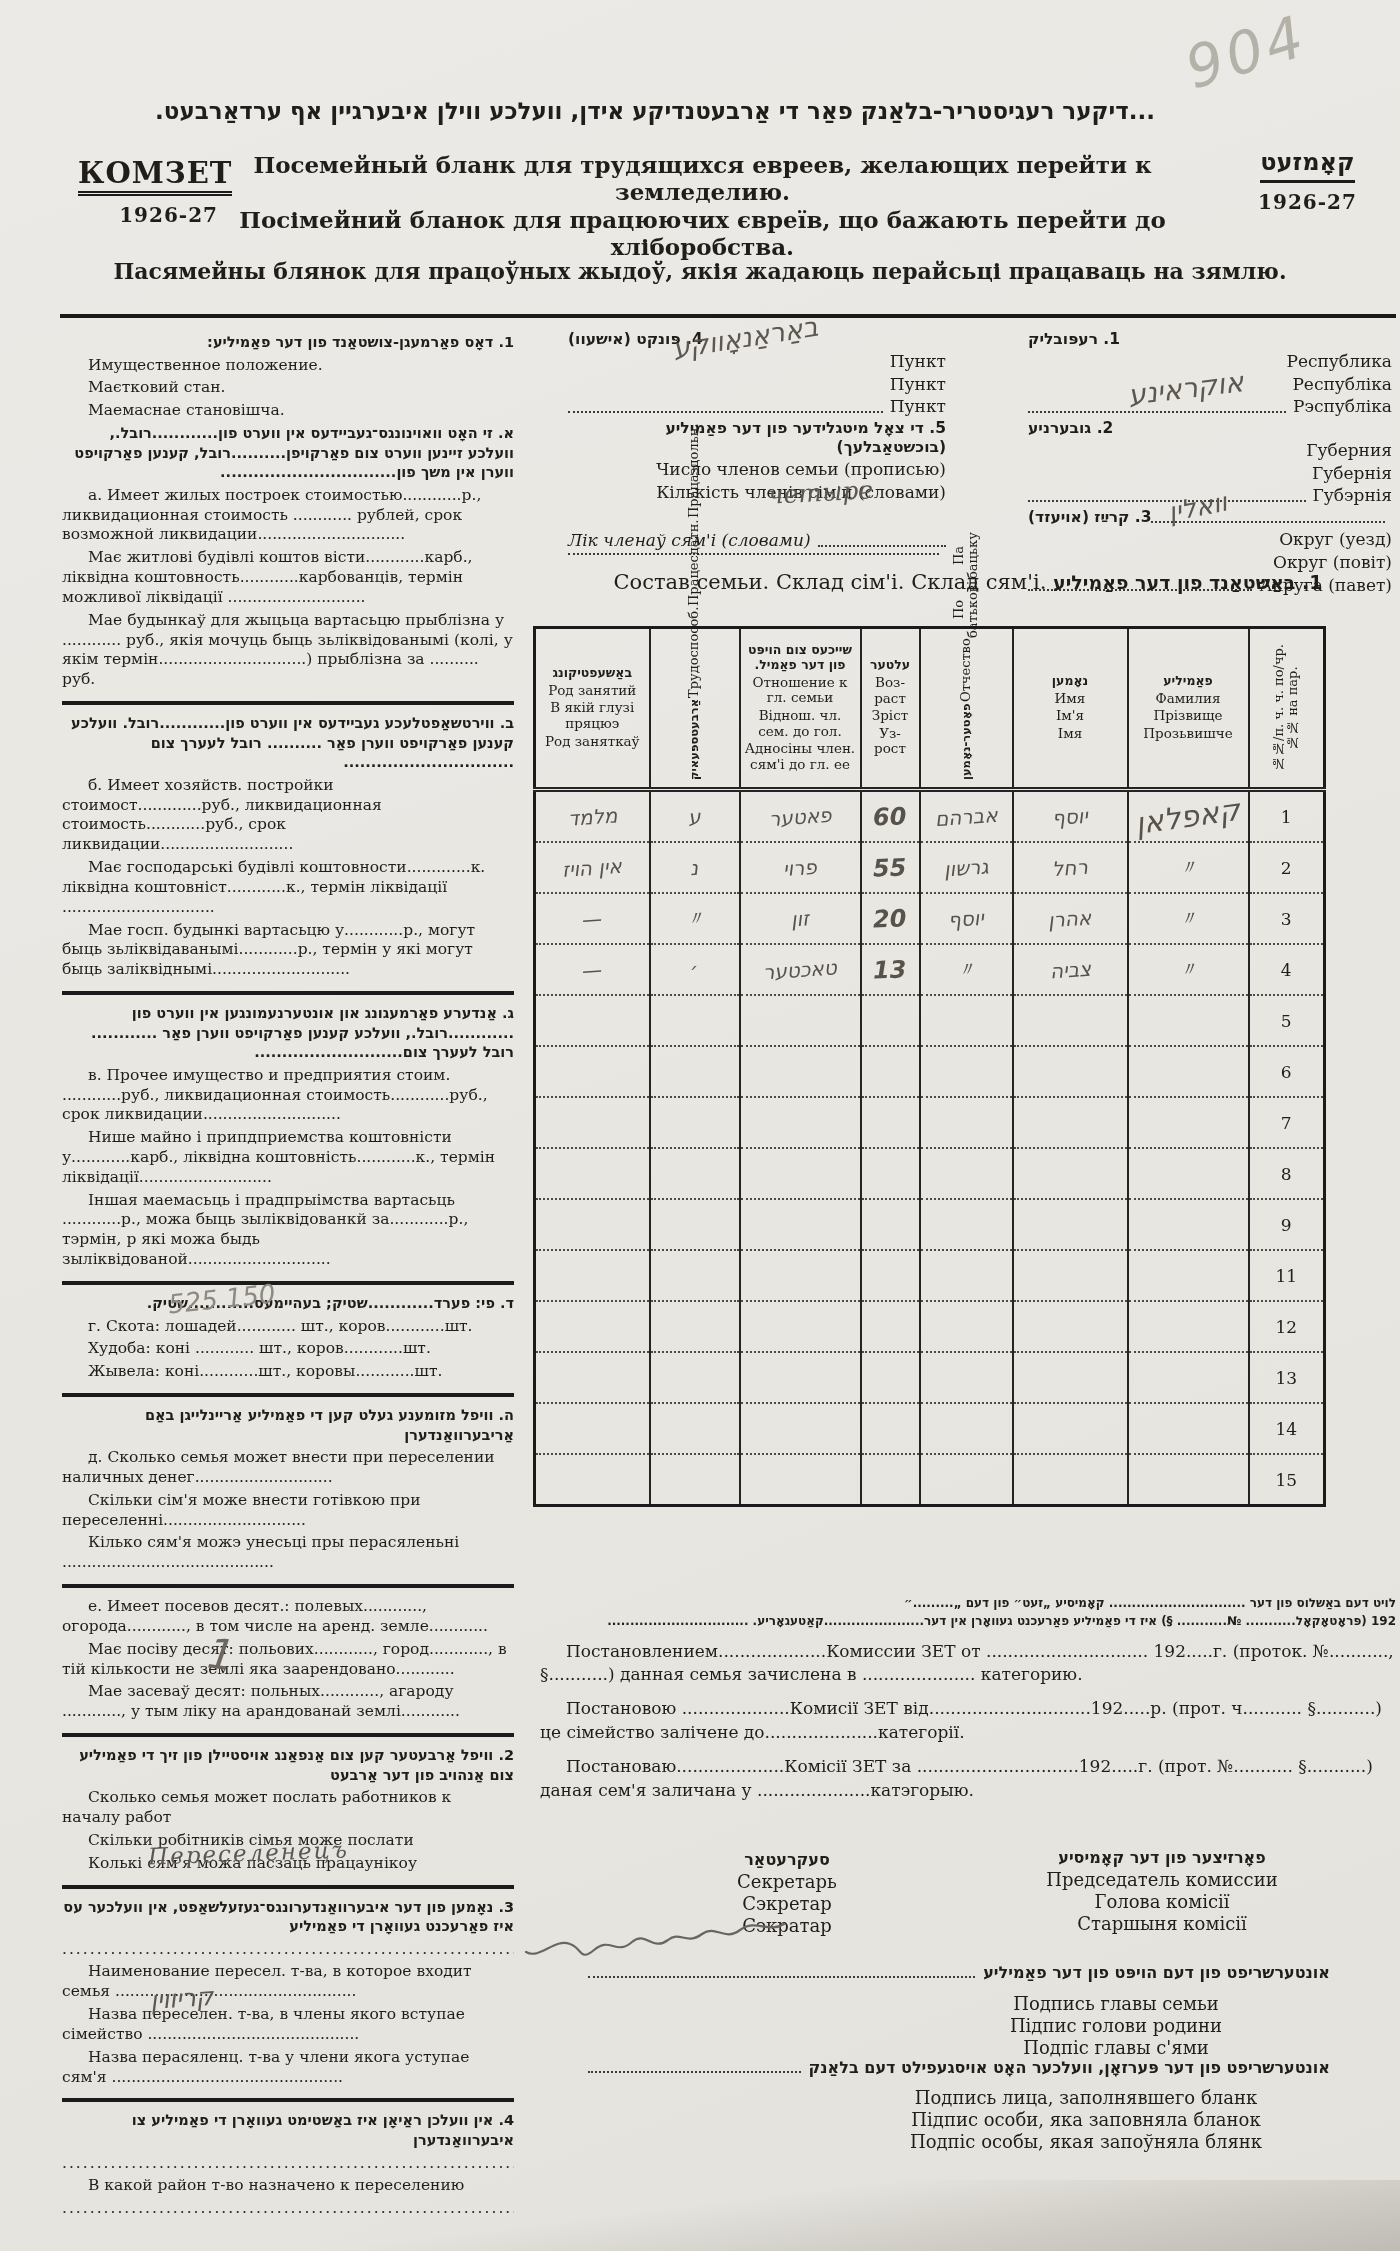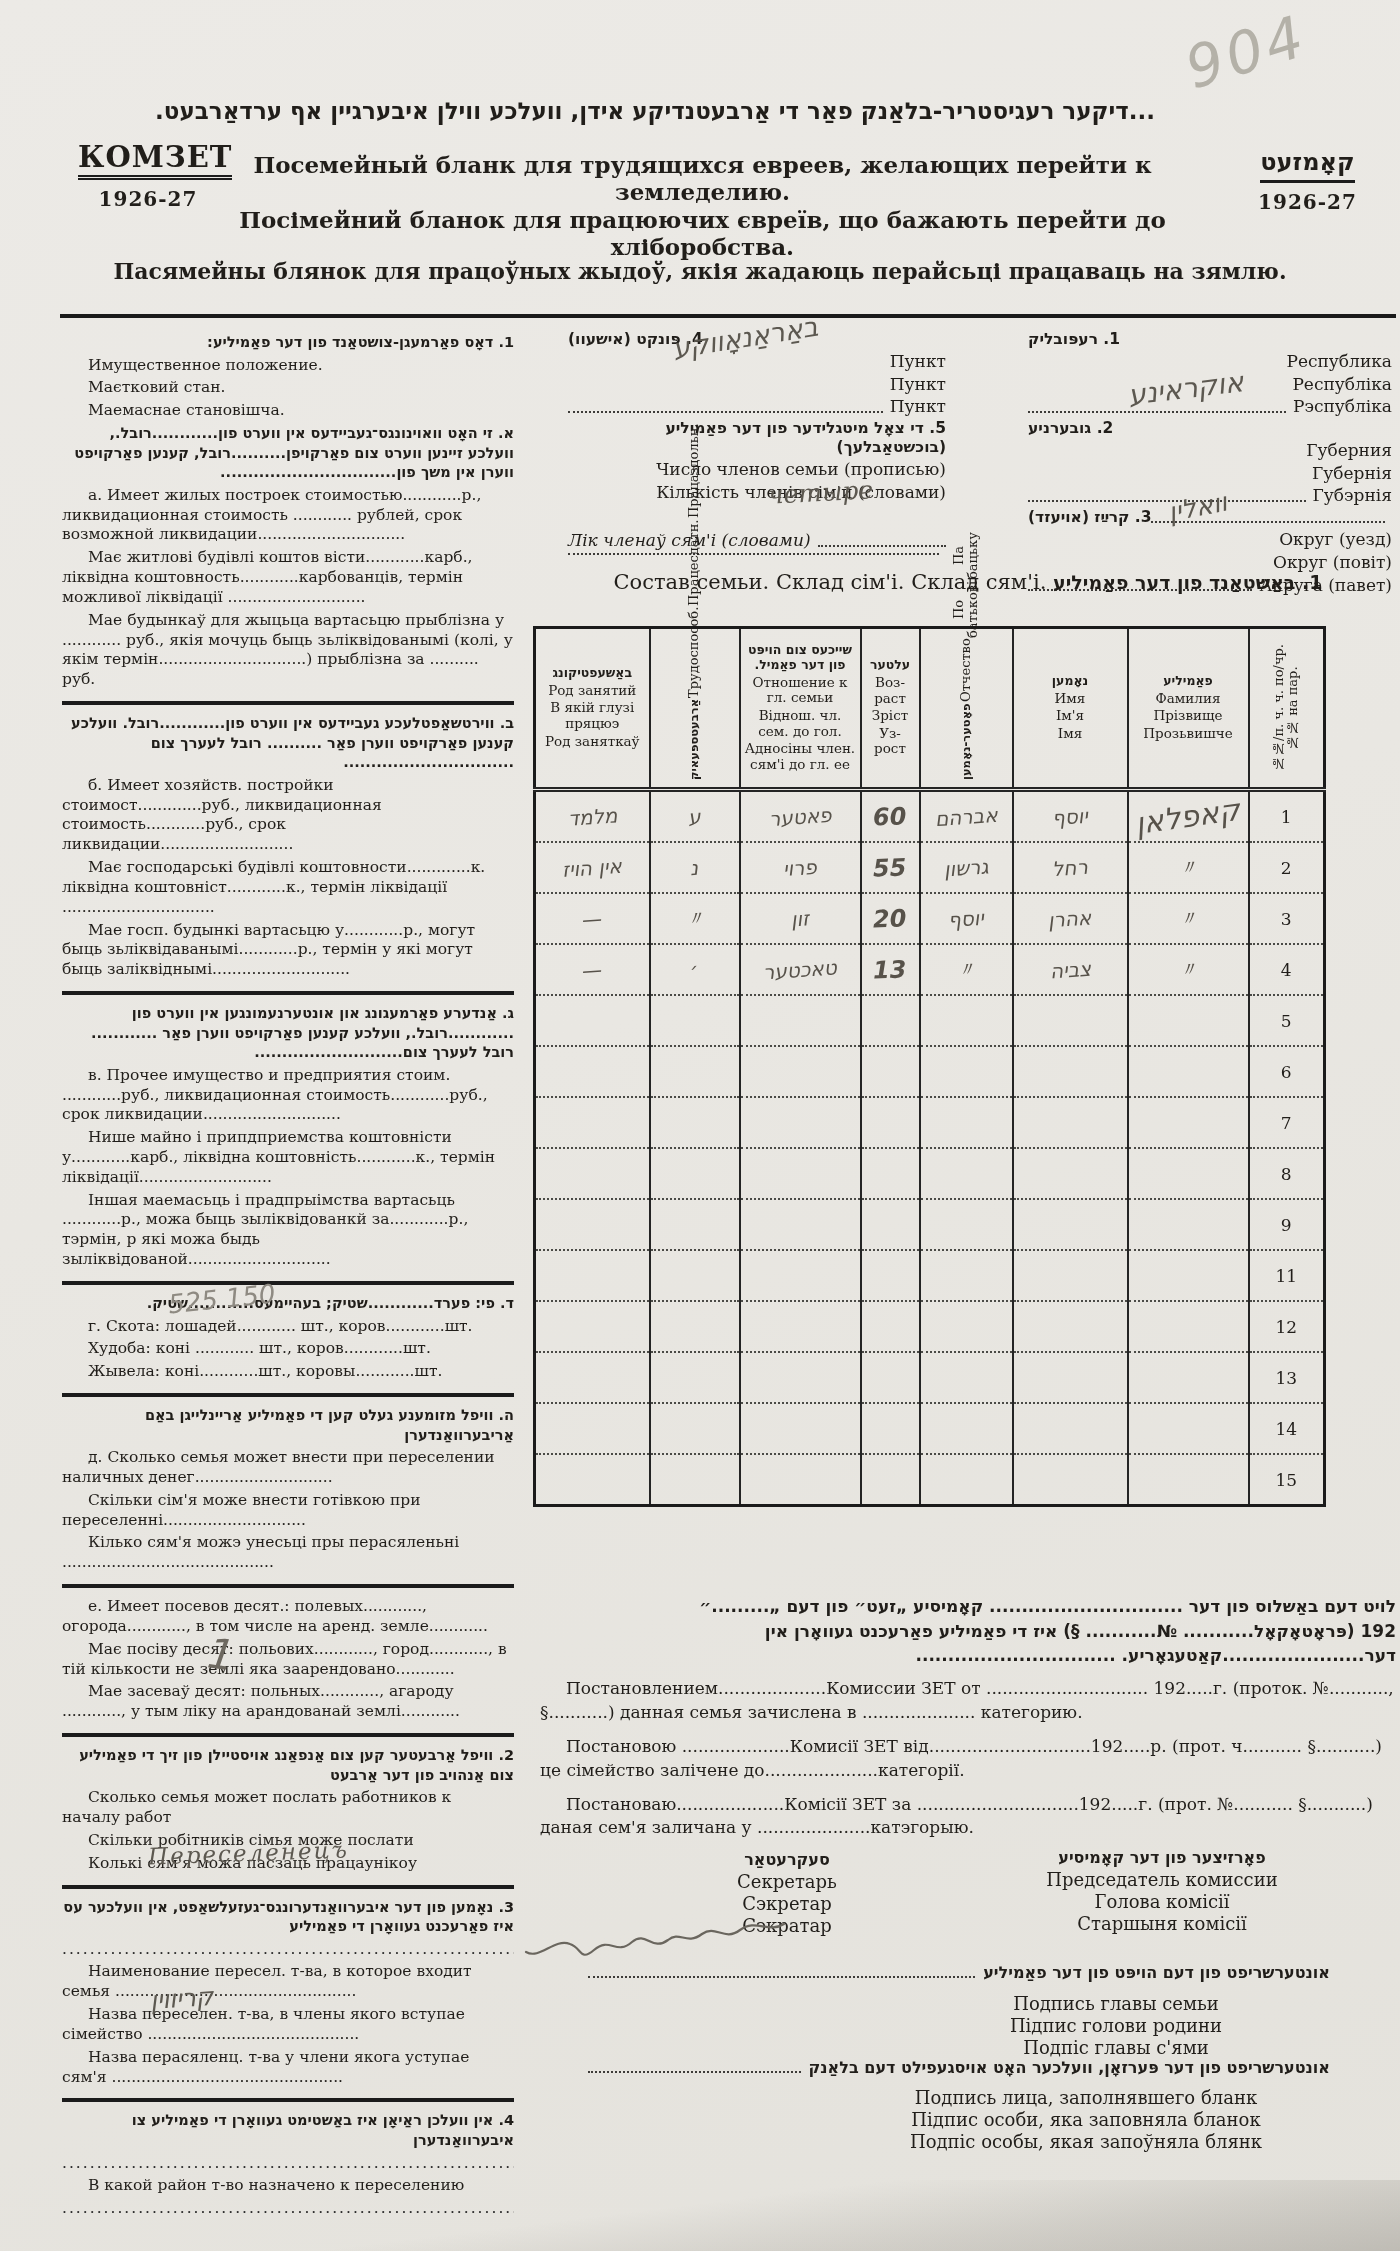--- a/index.html
+++ b/index.html
@@ -6,21 +6,21 @@
   .paper{position:relative;width:1400px;height:2251px;margin:0 auto;
     background:linear-gradient(160deg,#eceae6 0%,#e9e7e2 45%,#e4e2dc 100%);
     font-family:"DejaVu Serif","Liberation Serif",serif;color:#211e1a;overflow:hidden;}
   .abs{position:absolute;}
   
   .pencil{font-family:"DejaVu Sans",sans-serif;font-style:italic;color:#b4b1a8;}
   #hw904{left:1185px;top:18px;font-size:58px;transform:rotate(-17deg);letter-spacing:4px;}
   .yid{font-family:"DejaVu Sans","Liberation Sans",sans-serif;}
   #yidTop{left:95px;top:98px;width:1120px;text-align:center;direction:rtl;
     font-size:23px;font-weight:bold;}
-  #komzet{left:78px;top:140px;width:140px;text-align:center;}
+  #komzet{left:78px;top:156px;width:140px;text-align:right;}
   #komzet .kz{display:inline-block;font-size:29px;font-weight:bold;letter-spacing:1px;
     border-bottom:5px double #1c1c1c;padding-bottom:1px;}
   .yrs{font-size:20px;font-weight:bold;margin-top:7px;letter-spacing:1px;}
   #titleRu{left:235px;top:151px;width:935px;text-align:center;font-size:23px;font-weight:bold;}
   #yiLogo{left:1230px;top:148px;width:155px;text-align:center;}
   #yiLogo .kz{display:inline-block;font-size:24px;font-weight:bold;border-bottom:3px solid #1c1c1c;
     padding-bottom:4px;direction:rtl;text-align:right;}
   #titleUk{left:235px;top:206px;width:935px;text-align:center;font-size:23px;font-weight:bold;}
   #titleBe{left:105px;top:258px;width:1190px;text-align:center;font-size:22px;font-weight:bold;}
   #topRule{left:60px;top:314px;width:1336px;height:4px;background:#1a1a1a;}
@@ -61,21 +61,21 @@
   .th-v span{display:block;font-size:13px;line-height:1.1;}
   .th-v .h-yi{font-size:11.5px;margin:0;}
   .hwc{display:inline-block;font-family:"DejaVu Sans",sans-serif;font-style:italic;
     color:#57524a;font-size:20px;transform:rotate(-4deg);}
   .hwc.age{font-size:24px;font-weight:bold;transform:rotate(-2deg);}
   .hwc.big{font-size:30px;transform:rotate(-8deg);}
   .numcell{font-size:17px;}
   
   #resBlock{left:540px;top:1594px;width:856px;}
   #resBlock .ryi{direction:rtl;text-align:right;font-family:"DejaVu Sans",sans-serif;
-    font-weight:bold;font-size:17px;line-height:1.4;margin:1px 0;}
+    font-weight:bold;font-size:12px;line-height:1.4;margin:1px 0;}
   #resBlock .rp{font-size:17px;line-height:1.4;margin:10px 0;text-indent:26px;}
   
   .sigcol{text-align:center;}
   #sigSec{left:672px;top:1850px;width:230px;}
   #sigChair{left:1000px;top:1848px;width:324px;}
   .sigcol p{margin:1px 0;font-size:18px;line-height:1.18;}
   .sigcol p.yi{font-family:"DejaVu Sans",sans-serif;font-weight:bold;font-size:16px;direction:rtl;}
   .sigline{display:flex;align-items:flex-end;}
   .sigline .yid{font-weight:bold;font-size:16px;direction:rtl;white-space:nowrap;}
   .sigline::before{content:"";flex:1;border-bottom:2px dotted #3d3b38;margin:0 8px 4px 0;}

